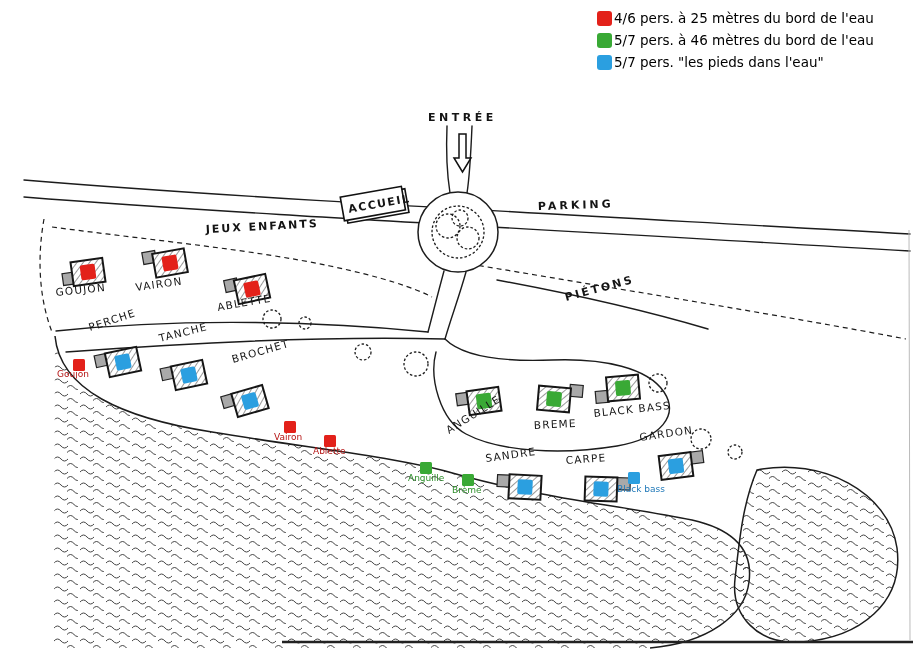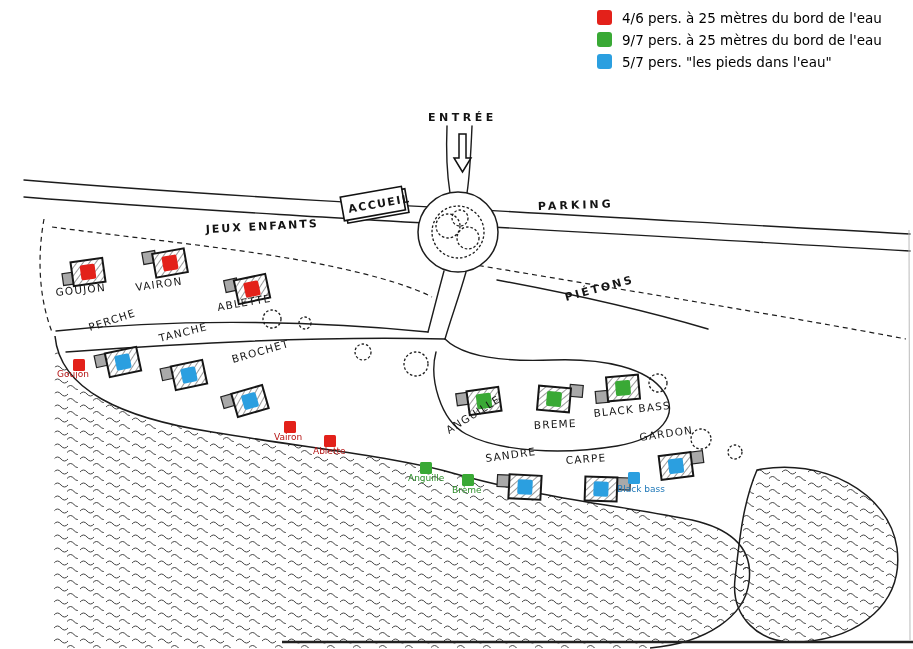--- a/index.html
+++ b/index.html
@@ -9,21 +9,21 @@
   svg#map-svg{position:absolute;left:0;top:0;z-index:1}
 
   .header{position:absolute;left:60px;top:40px;z-index:2;line-height:1.25}
   .header .l1{font-size:17px;font-weight:600;letter-spacing:.3px;color:#1f1f4e;
     font-family:"DejaVu Sans",sans-serif}
   .header .l2{font-size:17px;font-weight:700;letter-spacing:.5px;color:#101014;margin-top:3px;
     font-family:"DejaVu Sans",sans-serif}
   .header .phone{font-size:12.5px;font-weight:700;color:#101014;margin-top:2px}
 
   .legend{position:absolute;left:597px;top:10px;z-index:2;display:flex;flex-direction:column;gap:6px}
-  .legend-row{display:flex;align-items:flex-start;gap:10px}
+  .legend-row{display:flex;align-items:center;gap:2px}
   .sw{width:15px;height:15px;border-radius:3px;flex:0 0 auto;background:#999}
   .legend-row .lbl{font-size:13.5px;color:#000;font-family:"DejaVu Sans",sans-serif}
 
   .road{fill:none;stroke:#1c1c1c;stroke-width:1.4;stroke-linecap:round}
   .dashed{fill:none;stroke:#1c1c1c;stroke-width:1.2;stroke-dasharray:5 4}
   .bush{fill:none;stroke:#1c1c1c;stroke-width:1.3;stroke-dasharray:2.5 2}
   .wave{fill:none;stroke:#2f2f2f;stroke-width:.9}
   .shore{fill:none;stroke:#1c1c1c;stroke-width:1.5}
 
   svg text{font-family:"DejaVu Sans",sans-serif}
@@ -192,21 +192,21 @@
   </svg>
 
 
   <div class="legend">
     <div class="legend-row">
       <span class="sw" style="background: rgb(227, 33, 26);"></span>
       <span class="lbl">4/6 pers. à 25 mètres du bord de l'eau</span>
     </div>
     <div class="legend-row">
       <span class="sw" style="background: rgb(57, 169, 53);"></span>
-      <span class="lbl">9/7 pers. à 25 mètres du bord de l'eau</span>
+      <span class="lbl">5/7 pers. à 46 mètres du bord de l'eau</span>
     </div>
     <div class="legend-row">
       <span class="sw" style="background: rgb(43, 159, 224);"></span>
       <span class="lbl">5/7 pers. "les pieds dans l'eau"</span>
     </div>
   </div>
 
 </div>
 
 </body></html>

